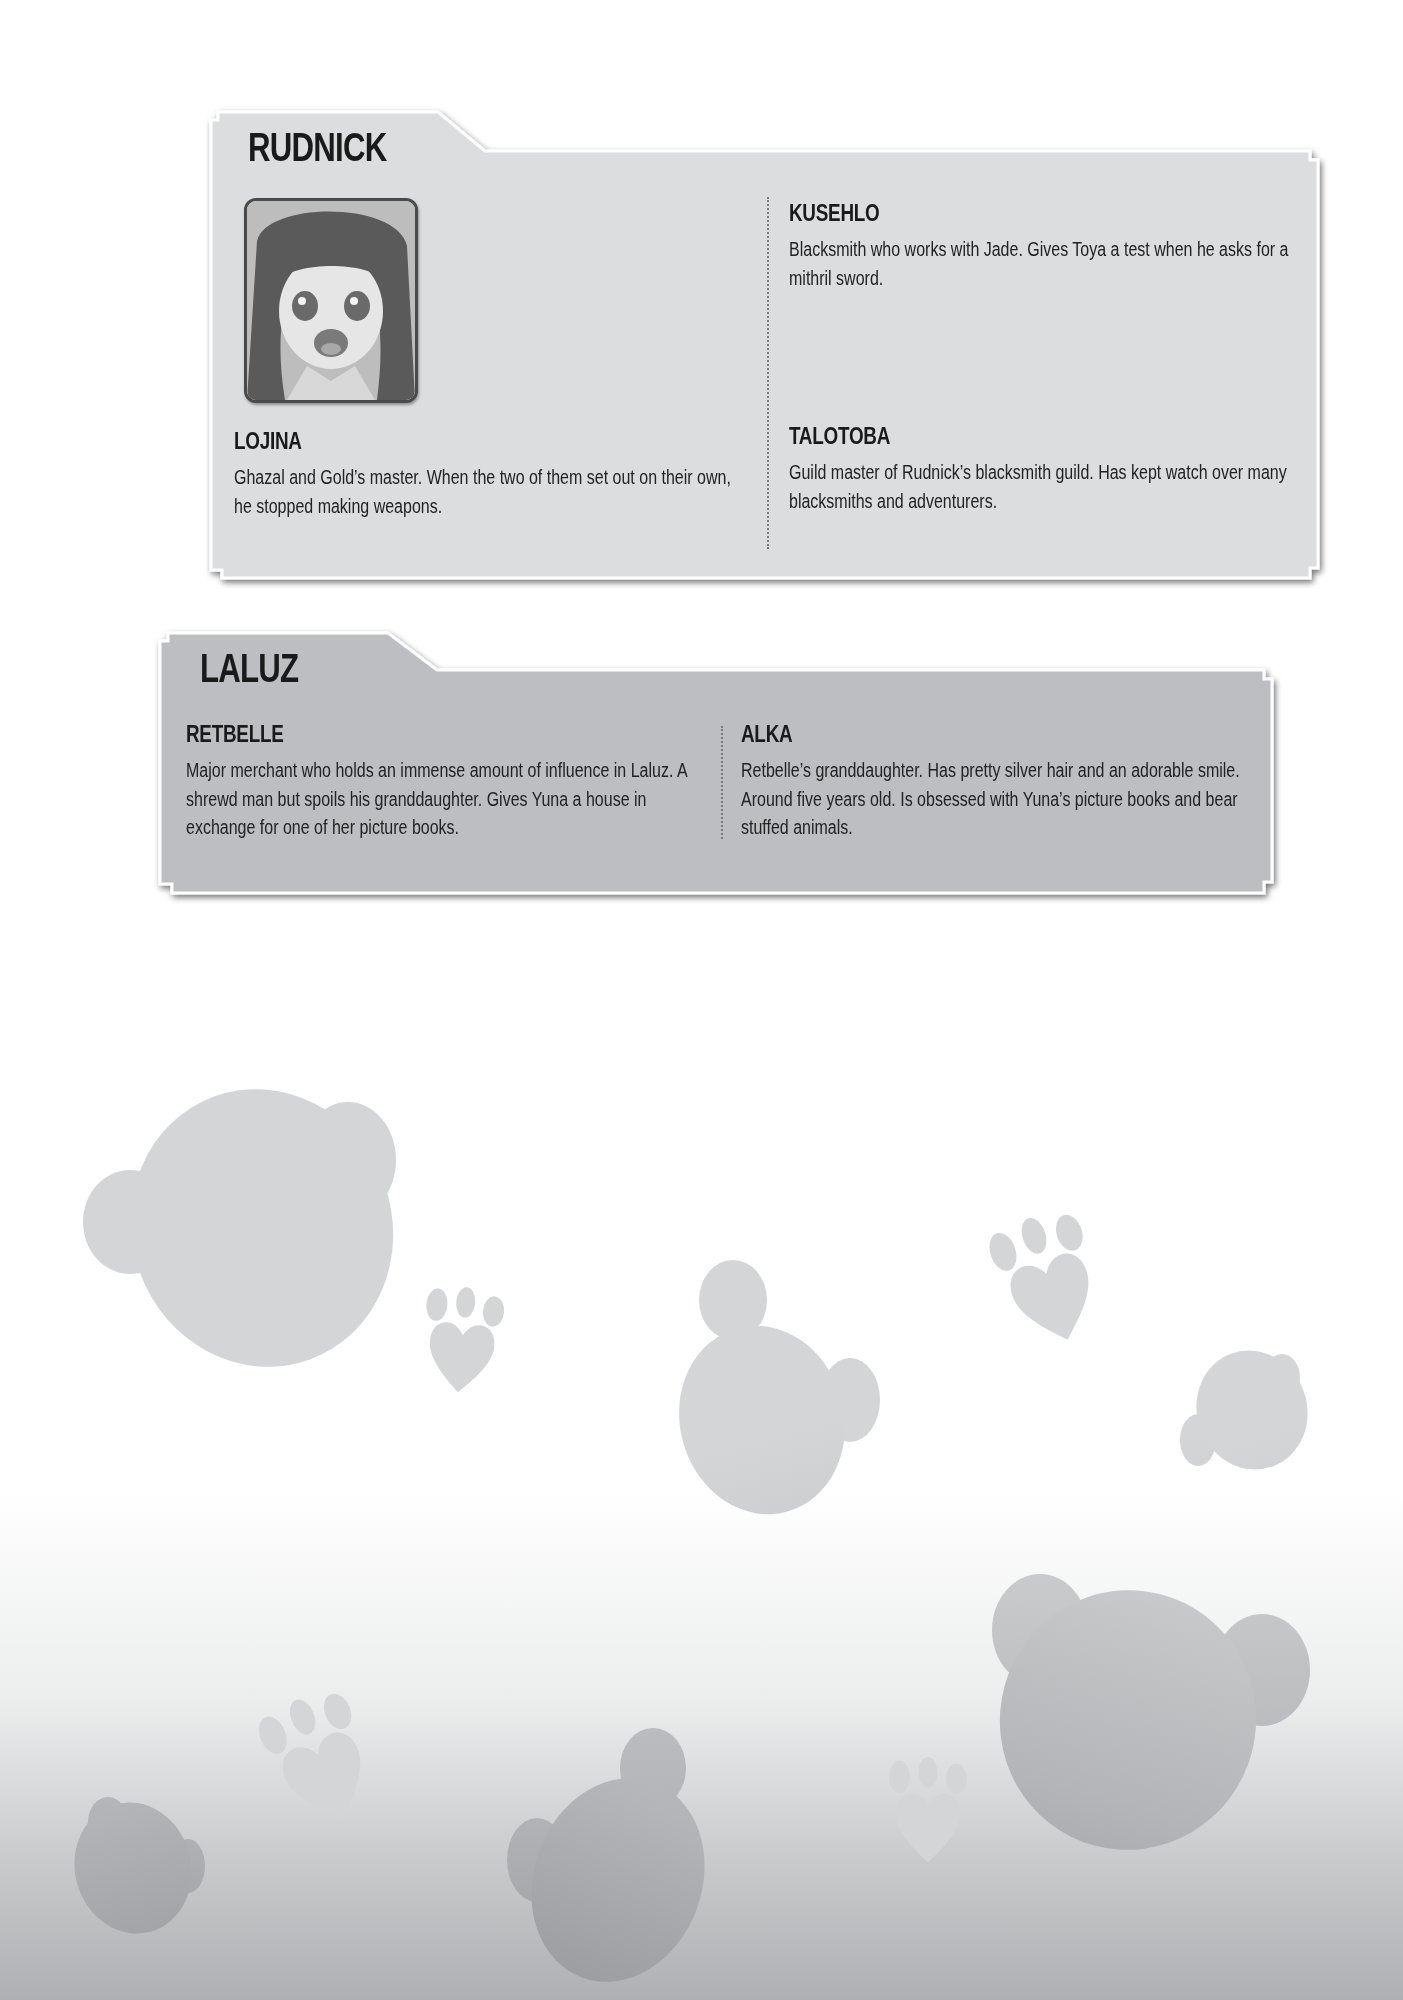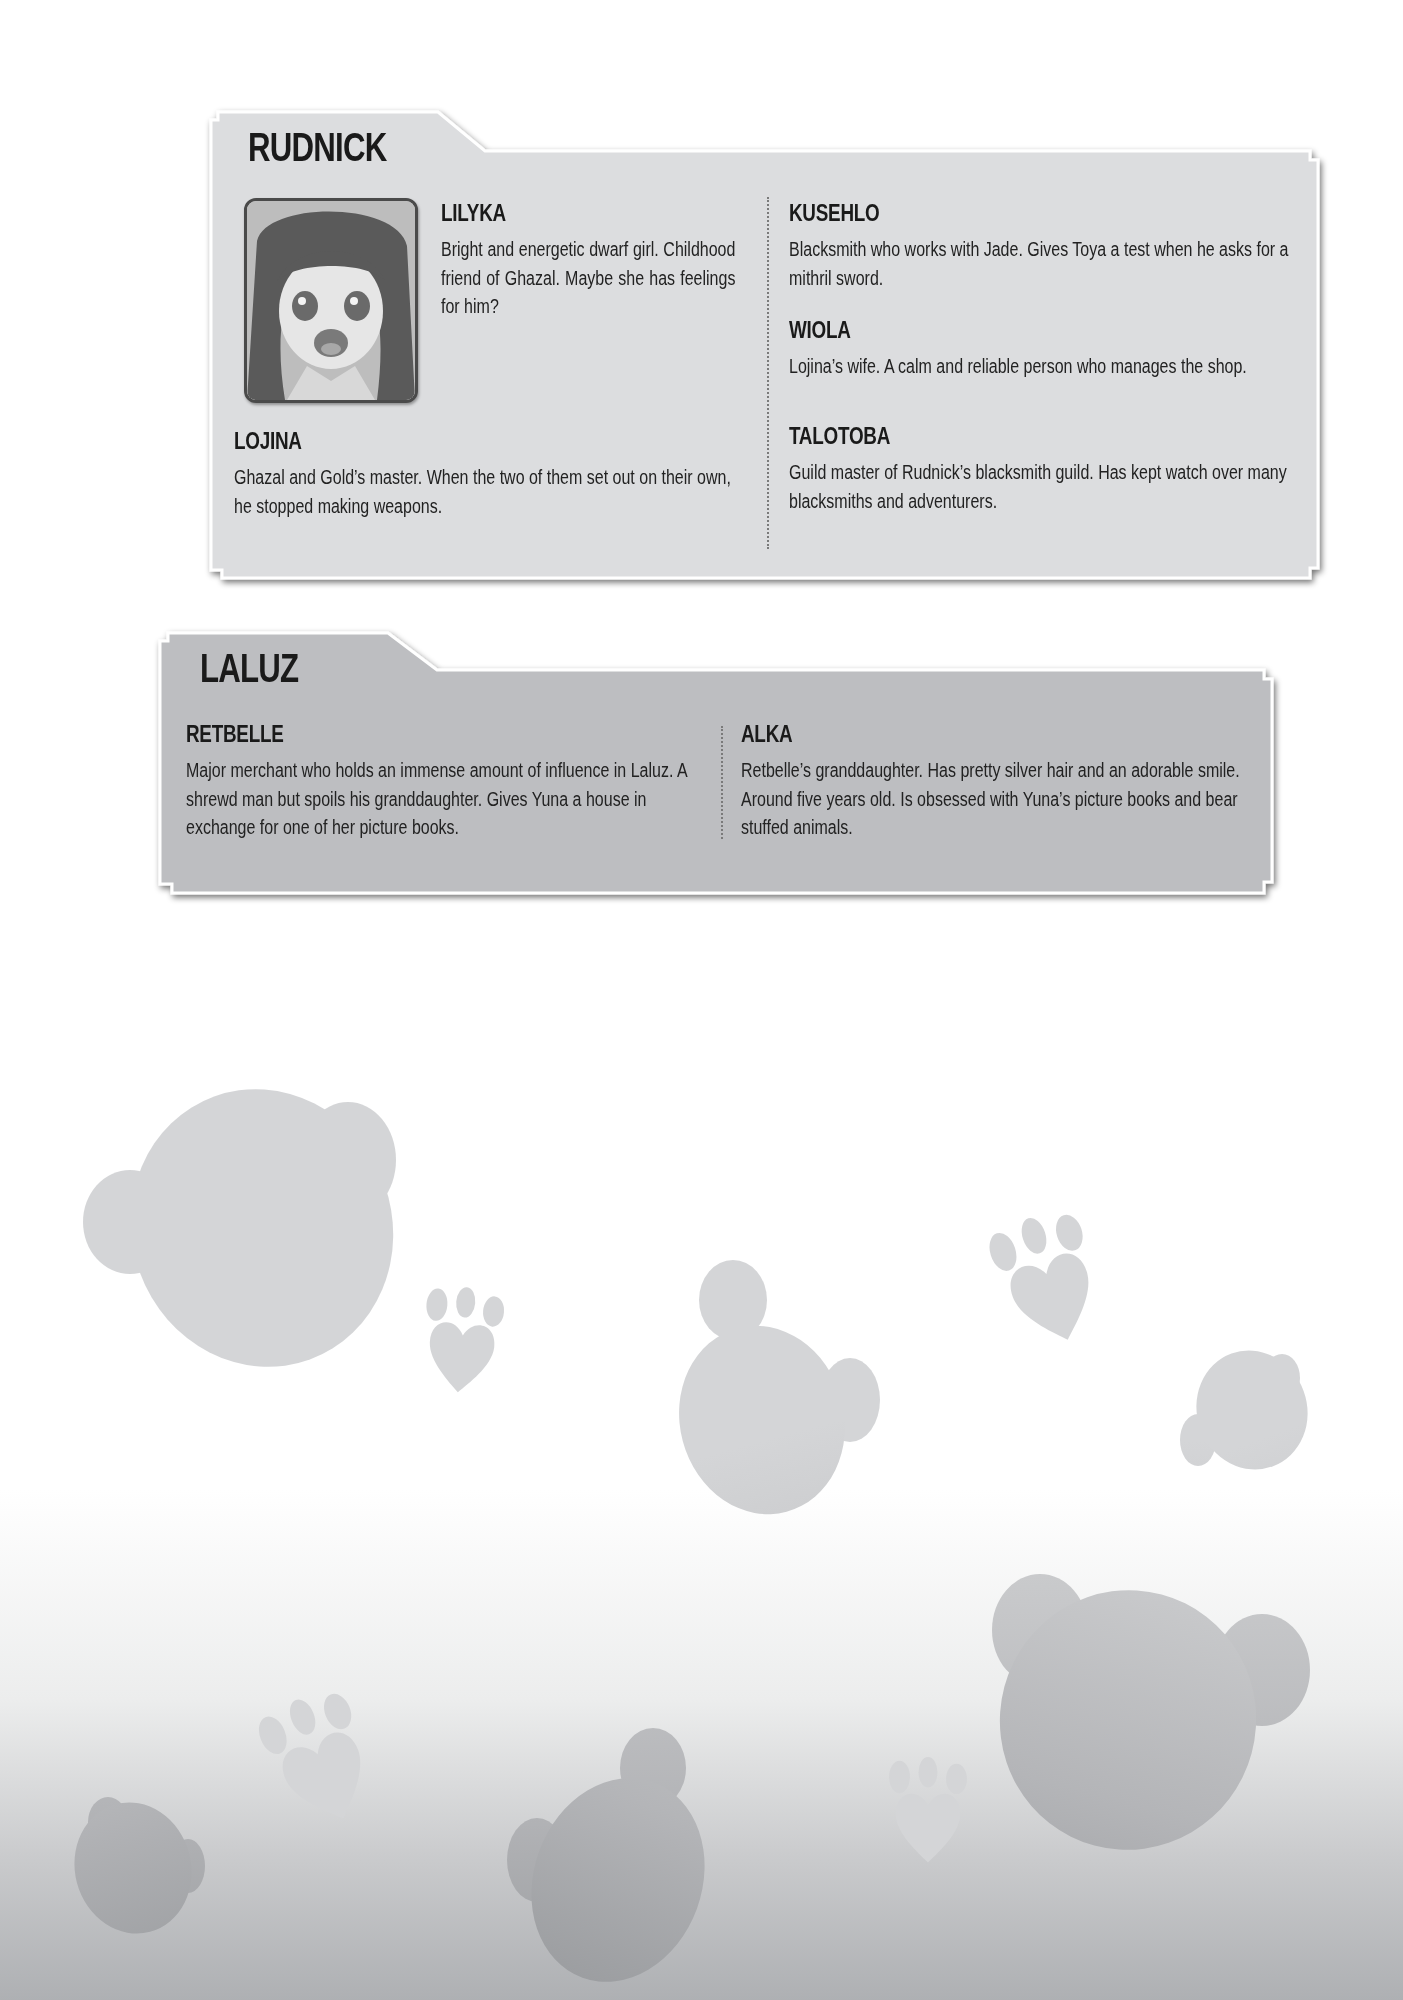--- a/index.html
+++ b/index.html
@@ -123,39 +123,31 @@
       <ellipse cx="58" cy="105" rx="13" ry="15" fill="#6a6a6a"></ellipse>
       <ellipse cx="110" cy="105" rx="13" ry="15" fill="#6a6a6a"></ellipse>
       <circle cx="55" cy="100" r="4" fill="#f4f4f4"></circle>
       <circle cx="107" cy="100" r="4" fill="#f4f4f4"></circle>
       <ellipse cx="84" cy="142" rx="17" ry="14" fill="#7a7a7a"></ellipse>
       <ellipse cx="84" cy="148" rx="10" ry="6" fill="#a8a8a8"></ellipse>
       <path d="M40,199 L60,165 L84,180 L108,165 L128,199 Z" fill="#d8d8d8"></path>
     </svg>
   </div>
 
-  <div class="entry" style="left:393px;top:201px;width:295px;">
-    <span class="name">LILYKA</span>
-    <span class="desc" style="width:368px;text-align:justify;">Bright and energetic dwarf girl. Childhood friend of Ghazal. Maybe she has feelings for him?</span>
-  </div>
 
   <div class="entry" style="left:186px;top:429px;width:510px;">
     <span class="name">LOJINA</span>
     <span class="desc" style="width:640px;">Ghazal and Gold’s master. When the two of them set out on their own, he stopped making weapons.</span>
   </div>
 
   <div class="divider" style="left:719px;top:197px;height:352px;"></div>
 
   <div class="entry" style="left:741px;top:201px;width:510px;">
     <span class="name">KUSEHLO</span>
     <span class="desc" style="width:640px;">Blacksmith who works with Jade. Gives Toya a test when he asks for a mithril sword.</span>
-  </div>
-  <div class="entry" style="left:741px;top:318px;width:510px;">
-    <span class="name">WIOLA</span>
-    <span class="desc" style="width:640px;">Lojina’s wife. A calm and reliable person who manages the shop.</span>
   </div>
   <div class="entry" style="left:741px;top:424px;width:510px;">
     <span class="name">TALOTOBA</span>
     <span class="desc" style="width:640px;">Guild master of Rudnick’s blacksmith guild. Has kept watch over many blacksmiths and adventurers.</span>
   </div>
 </div>
 
 <div class="panel" style="left:0;top:0;width:1183px;height:920px;">
   <svg class="frame" width="1403" height="920">
     <defs>

